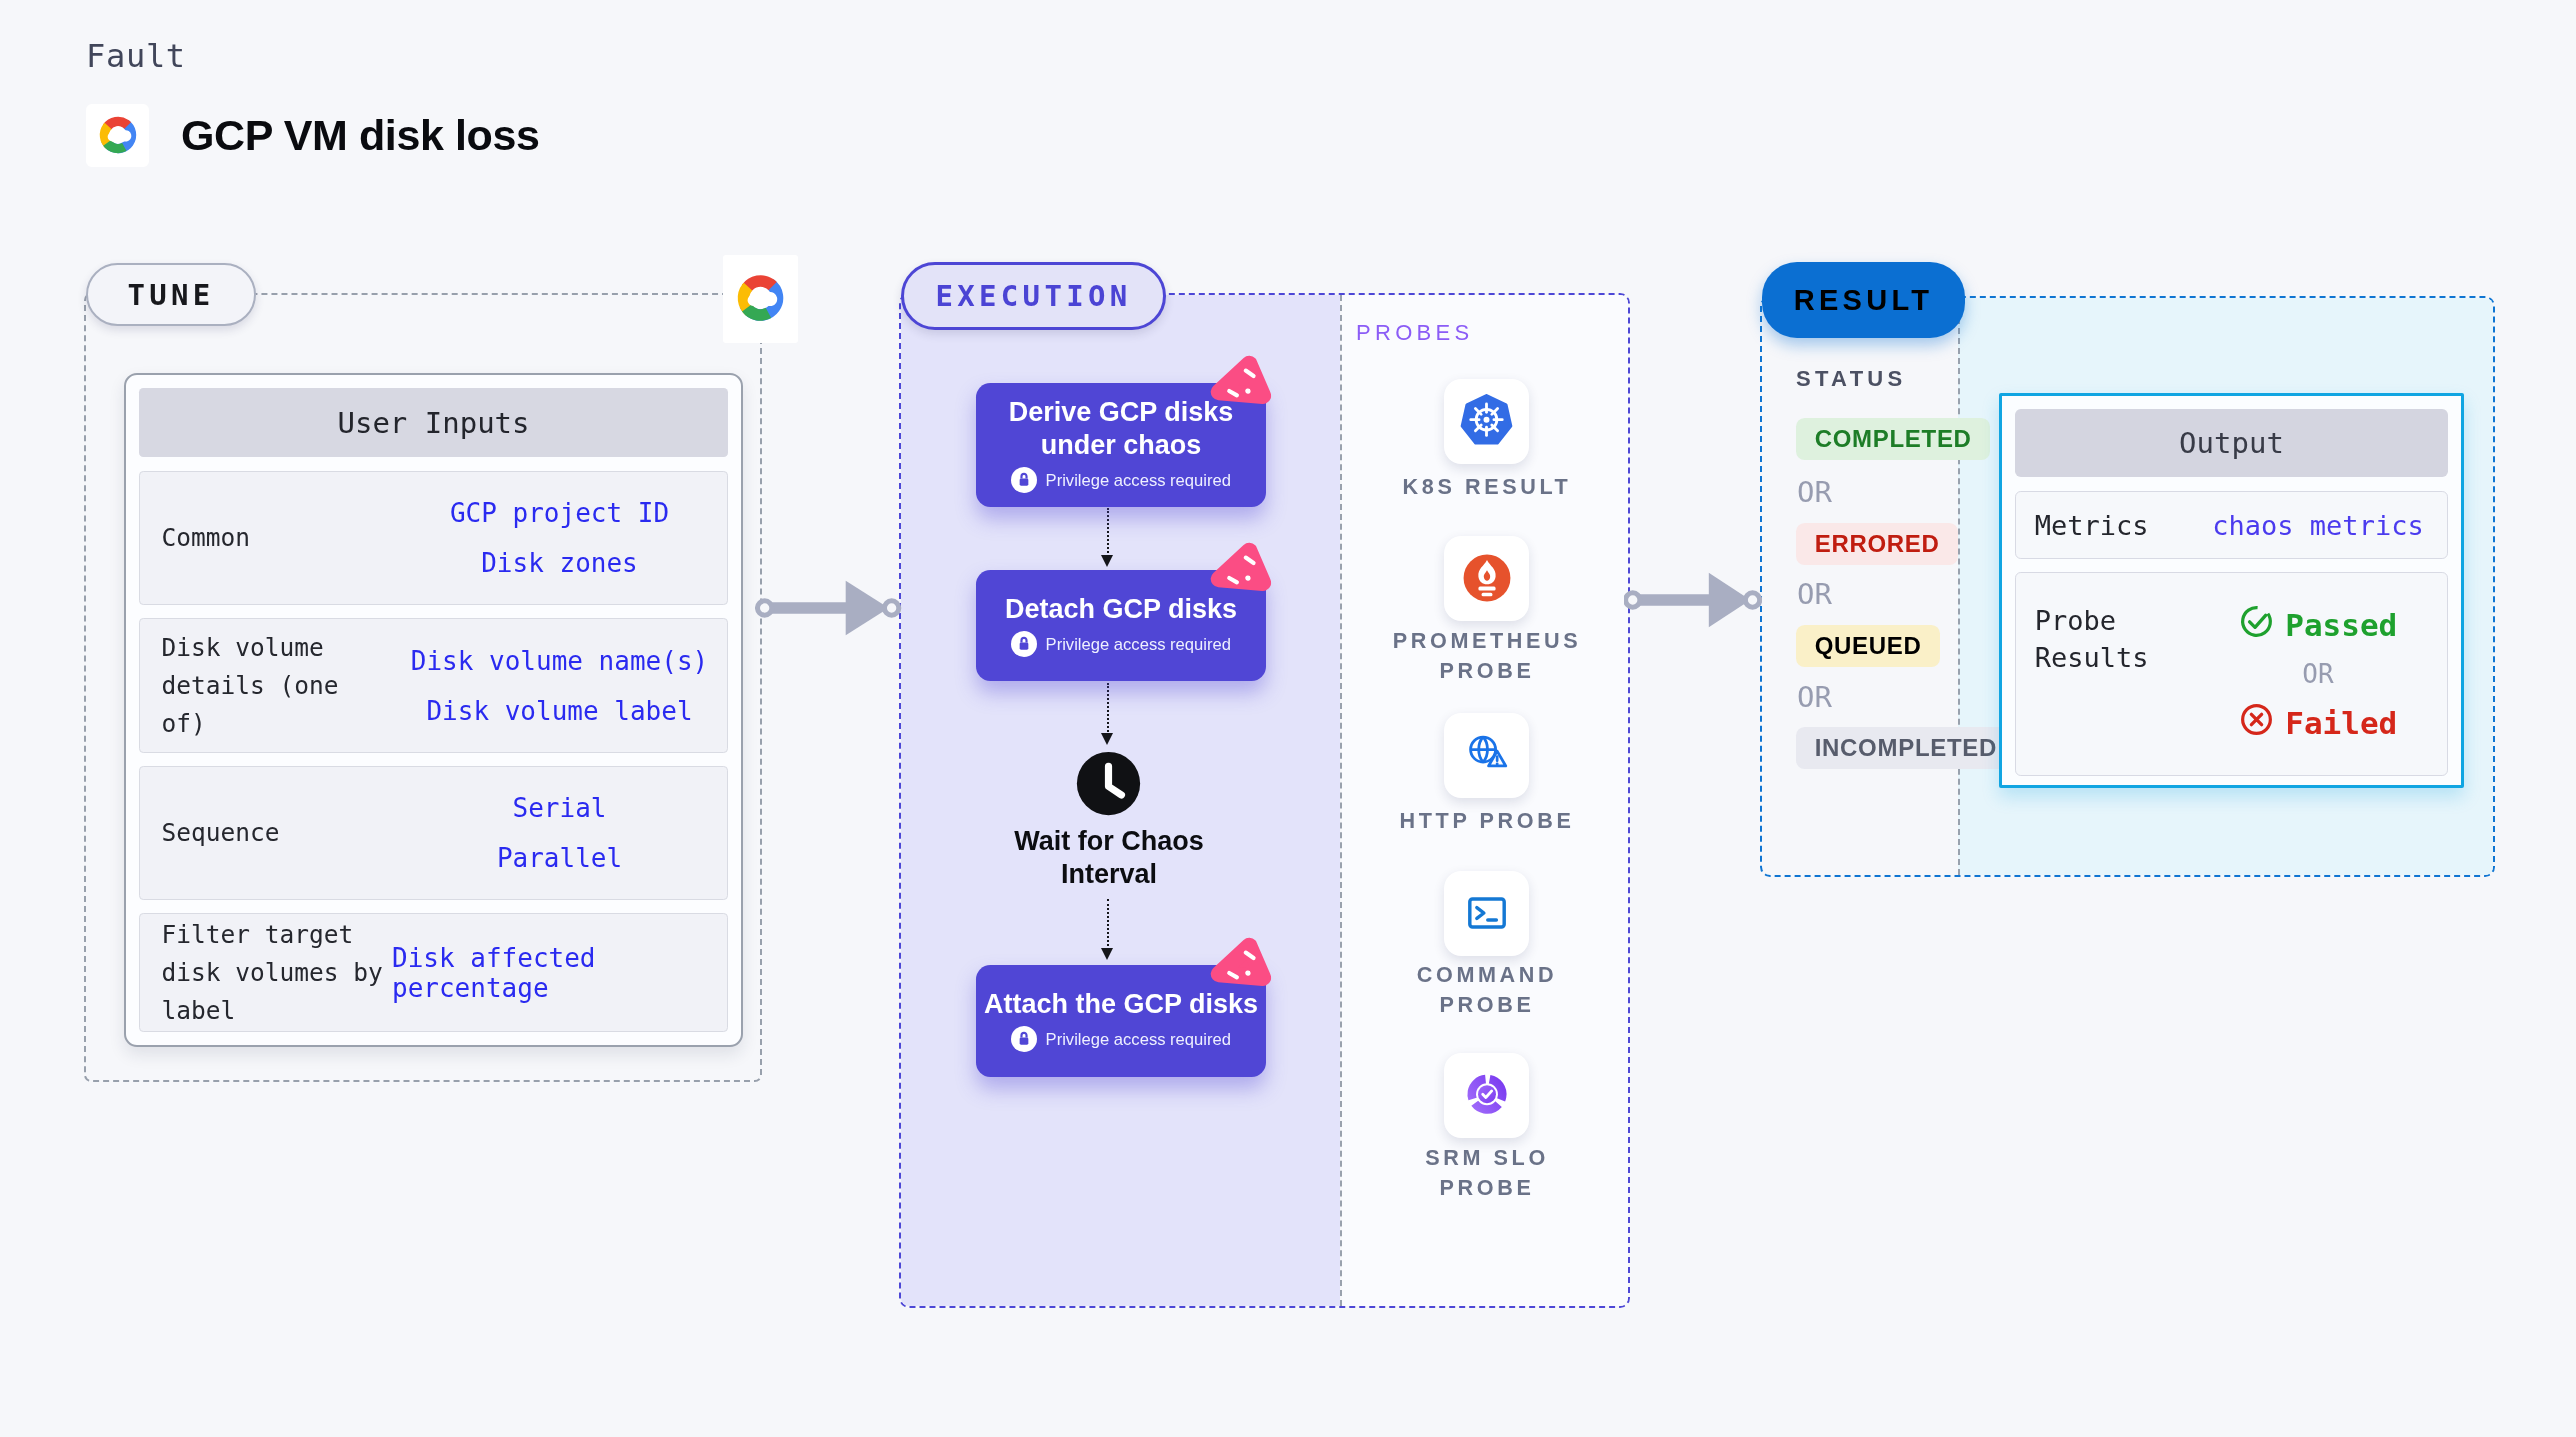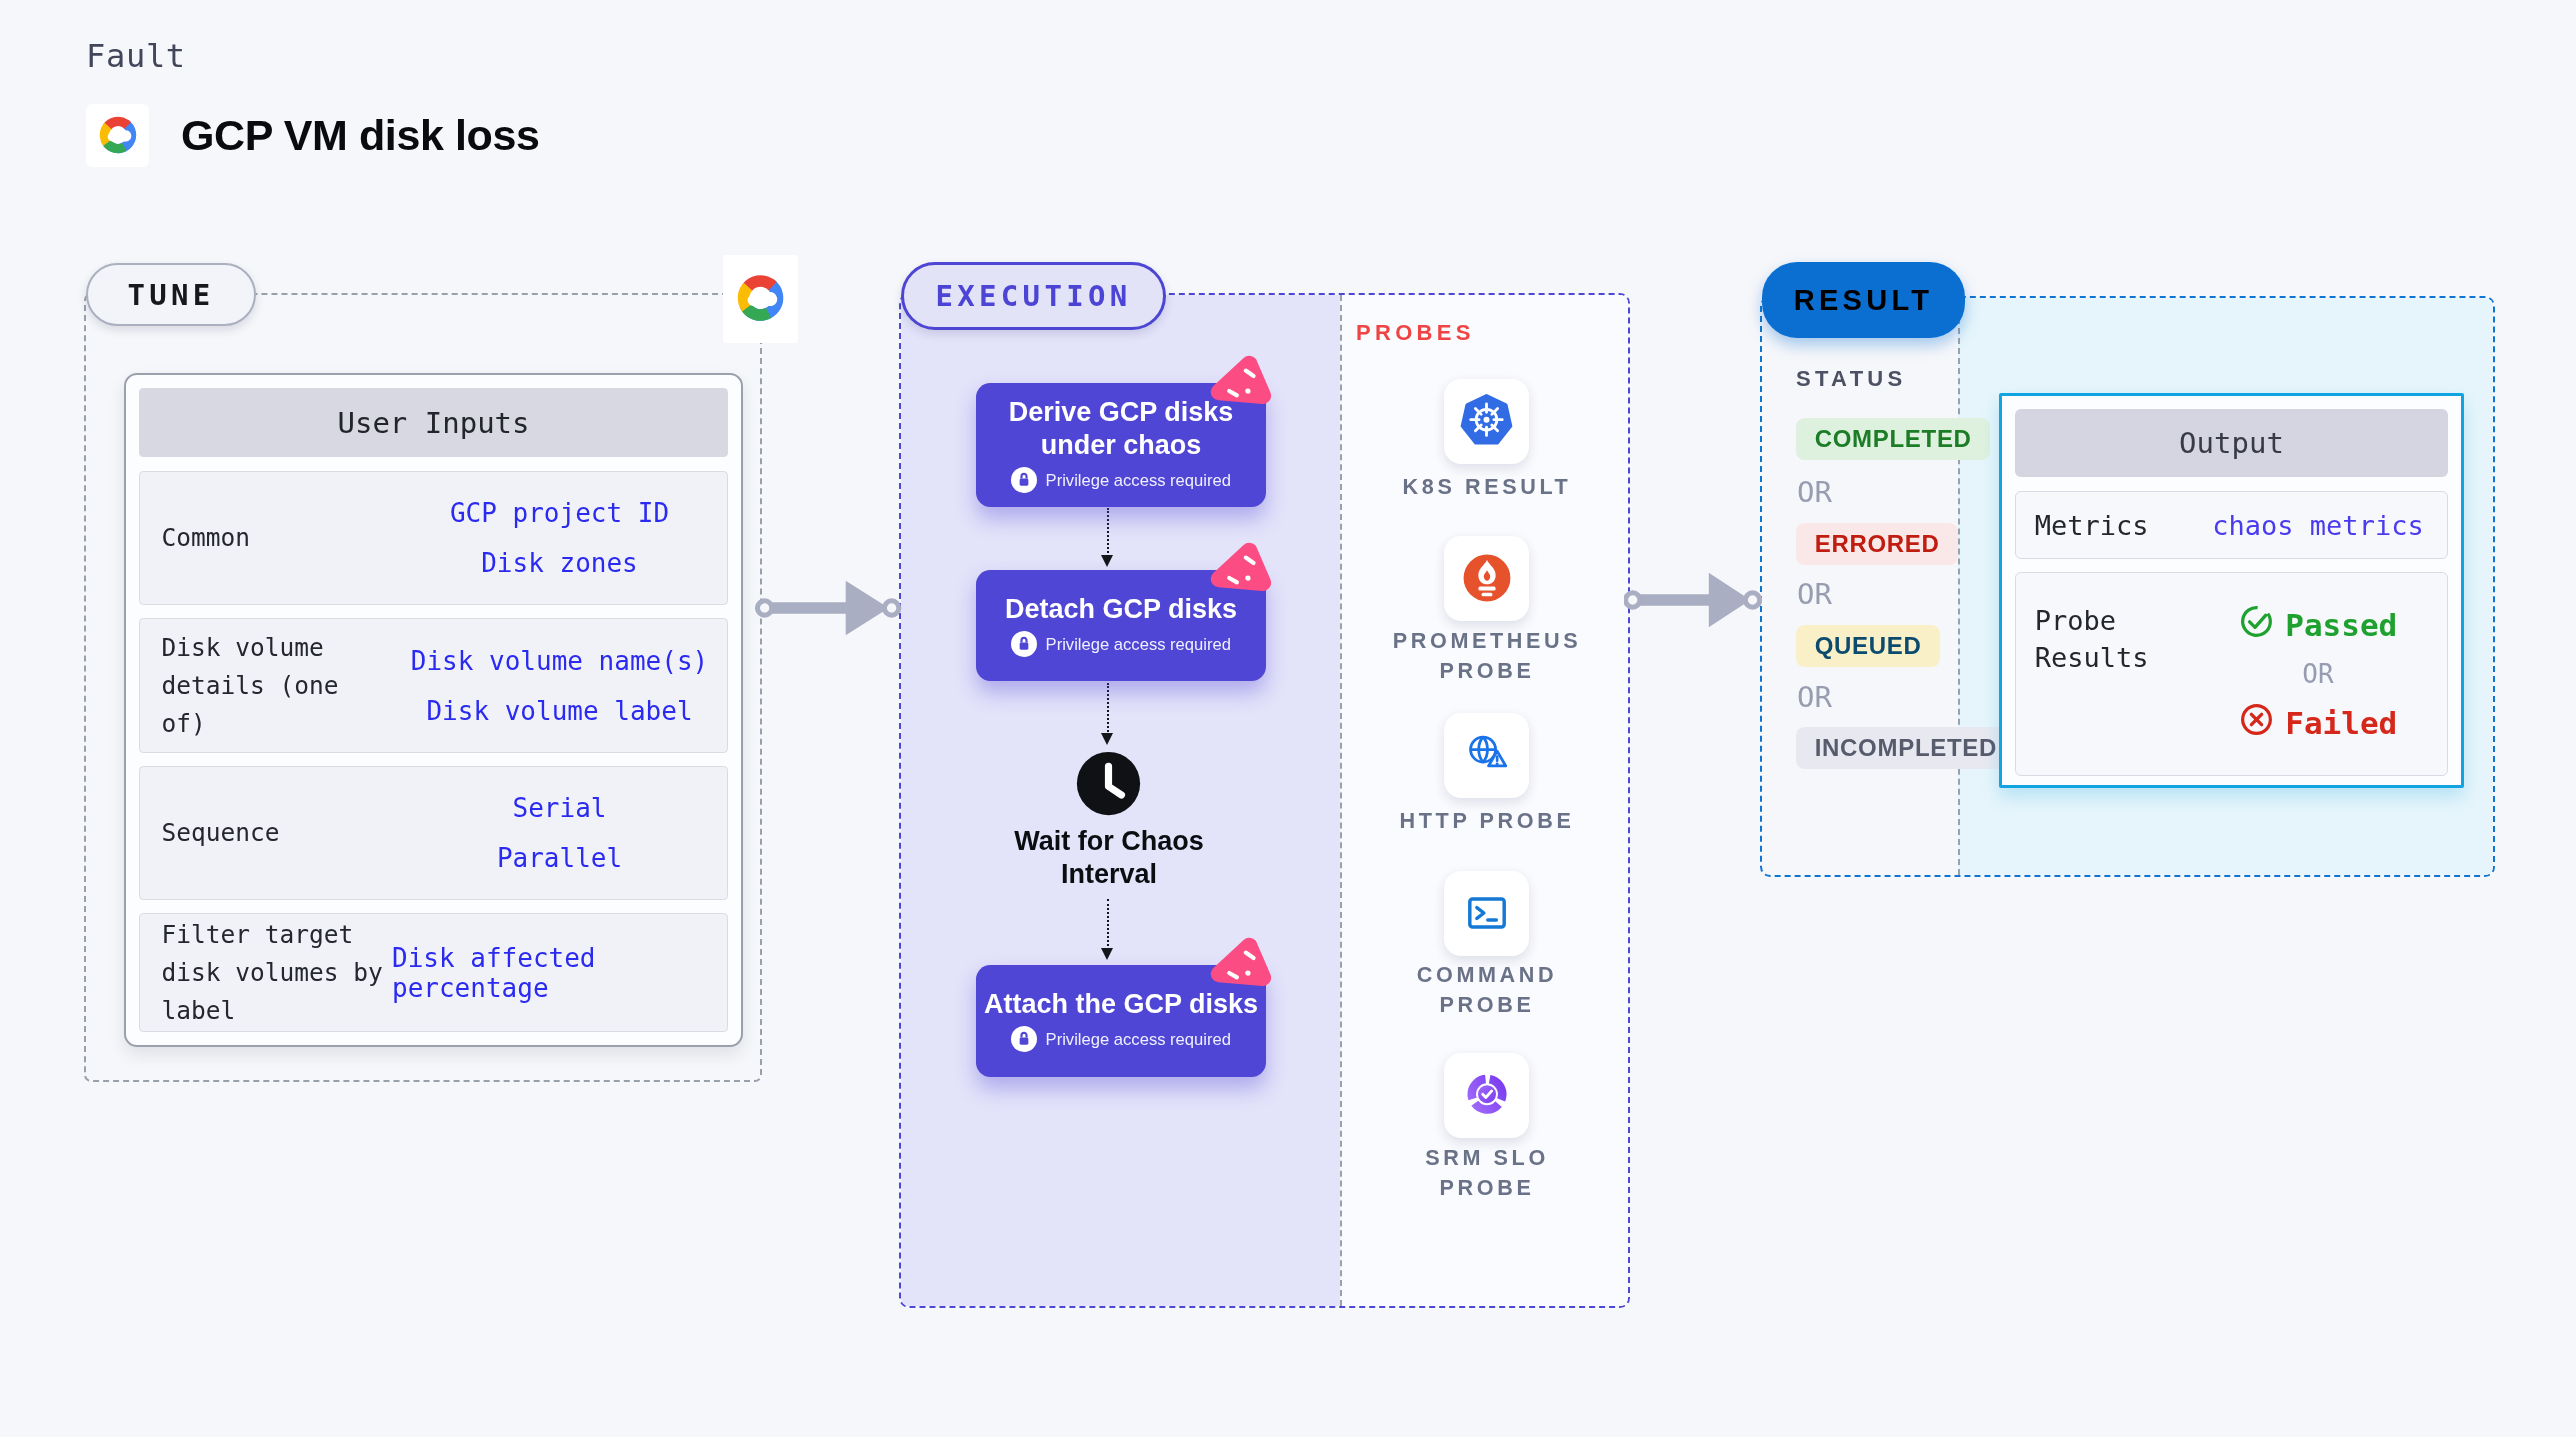--- a/index.html
+++ b/index.html
@@ -27,21 +27,21 @@
   .ui-header{height:69px;background:#d7d8e2;border-radius:4.3px;display:flex;align-items:center;justify-content:center;font-size:29px;color:#23252c;margin-bottom:13.7px;}
   .ui-row{background:#f1f2f7;border:1.4px solid #d9dbe3;border-radius:4.3px;display:flex;align-items:center;box-sizing:border-box;}
   .ui-row-label{width:252px;padding-left:21.6px;font-size:24.5px;line-height:1.55;color:#25272e;box-sizing:border-box;}
   .ui-row-values{flex:1;display:flex;flex-direction:column;align-items:center;justify-content:center;gap:20px;font-size:26px;color:#2a2af0;}
 
   
   .exec-box{left:899px;top:293px;width:727px;height:1011px;border:2.9px dashed #4d47d6;border-radius:10px;overflow:hidden;}
   .exec-left{position:absolute;left:0;top:0;width:439px;height:100%;background:#e3e3fa;}
   .exec-divider{position:absolute;left:439px;top:0;height:100%;width:0;border-left:2.2px dashed #99a1ad;}
   .probes-pane{position:absolute;left:441px;top:0;right:0;height:100%;background:#fafbfe;}
-  .probes-label{left:1356px;top:320px;font-weight:700;font-size:22px;color:#ef4444;letter-spacing:4.3px;z-index:4;}
+  .probes-label{left:1356px;top:320px;font-weight:400;font-size:22px;color:#8b5cf6;letter-spacing:4.3px;z-index:4;}
 
   .step-box{left:976px;width:290px;background:#5046d5;border-radius:14.4px;box-shadow:0 11.5px 20px rgba(80,70,213,.35);display:flex;flex-direction:column;align-items:center;justify-content:center;gap:5px;z-index:3;}
   .step-title{color:#fff;font-weight:700;font-size:27px;line-height:33px;text-align:center;}
   .priv-row{display:flex;align-items:center;gap:8.6px;}
   .priv-text{color:#eef0ff;font-size:16.6px;font-weight:500;}
   .chaos-badge{width:66px;height:66px;z-index:4;transform:rotate(-6deg);}
 
   .dotted-conn{width:0;border-left:2.9px dotted #15161a;z-index:2;}
   .dotted-conn::after{content:"";position:absolute;left:-8px;bottom:-11.5px;border:6.5px solid transparent;border-top:12.2px solid #15161a;}
 
@@ -50,21 +50,21 @@
   .probe-tile{left:1444px;width:85px;height:85px;background:#fff;border-radius:17.3px;box-shadow:0 4.3px 11.5px rgba(25,35,85,.12);display:flex;align-items:center;justify-content:center;z-index:3;}
   .probe-label{left:1386px;width:202px;text-align:center;font-weight:700;font-size:21.6px;line-height:29.5px;letter-spacing:3.6px;color:#6a7288;z-index:3;}
 
   
   .result-box{left:1760px;top:296px;width:731px;height:577px;border:2.9px dashed #0f75d2;border-radius:10px;overflow:hidden;}
   .output-pane{position:absolute;left:196px;top:0;right:0;height:100%;background:#e6f5fb;border-left:2.2px dashed #99a1ad;}
   .status-heading{left:1796px;top:366px;font-weight:700;font-size:22px;letter-spacing:4.3px;color:#4c5163;z-index:3;}
   .status-badge{left:1796px;display:inline-block;padding:7.2px 18.7px;border-radius:8.6px;font-weight:800;font-size:24px;letter-spacing:0.7px;z-index:3;}
   .s-completed{background:#def1de;color:#1d7d27;}
   .s-errored{background:#fae8e8;color:#c01d10;}
-  .s-queued{background:#faf0c8;color:#0c4a6e;}
+  .s-queued{background:#faf0c8;color:#000000;}
   .s-incompleted{background:#e8e9f0;color:#575c6c;}
   .or-text{left:1797px;font-size:29px;color:#979cb0;z-index:3;}
 
   .output-card{left:1999px;top:393px;width:465px;height:395px;background:#fbfdff;border:3.6px solid #10a5e2;border-radius:2px;box-shadow:0 8.6px 17.3px rgba(16,165,226,.22);padding:13px;box-sizing:border-box;z-index:3;}
   .output-header{height:68px;background:#d4d5e0;border-radius:5.8px;display:flex;align-items:center;justify-content:center;font-size:29px;color:#383b47;margin-bottom:14.4px;}
   .output-row{background:#f6f8fb;border:1.4px solid #d8dae4;border-radius:5.8px;display:flex;box-sizing:border-box;}
   .metrics-row{height:68px;align-items:center;margin-bottom:13px;}
   .probe-results-row{height:204px;align-items:stretch;}
   .output-row-label{width:173px;padding-left:18.7px;font-size:27px;line-height:37px;color:#24262d;box-sizing:border-box;}
   .metrics-value{flex:1;text-align:center;font-size:27px;color:#4b3bee;}

